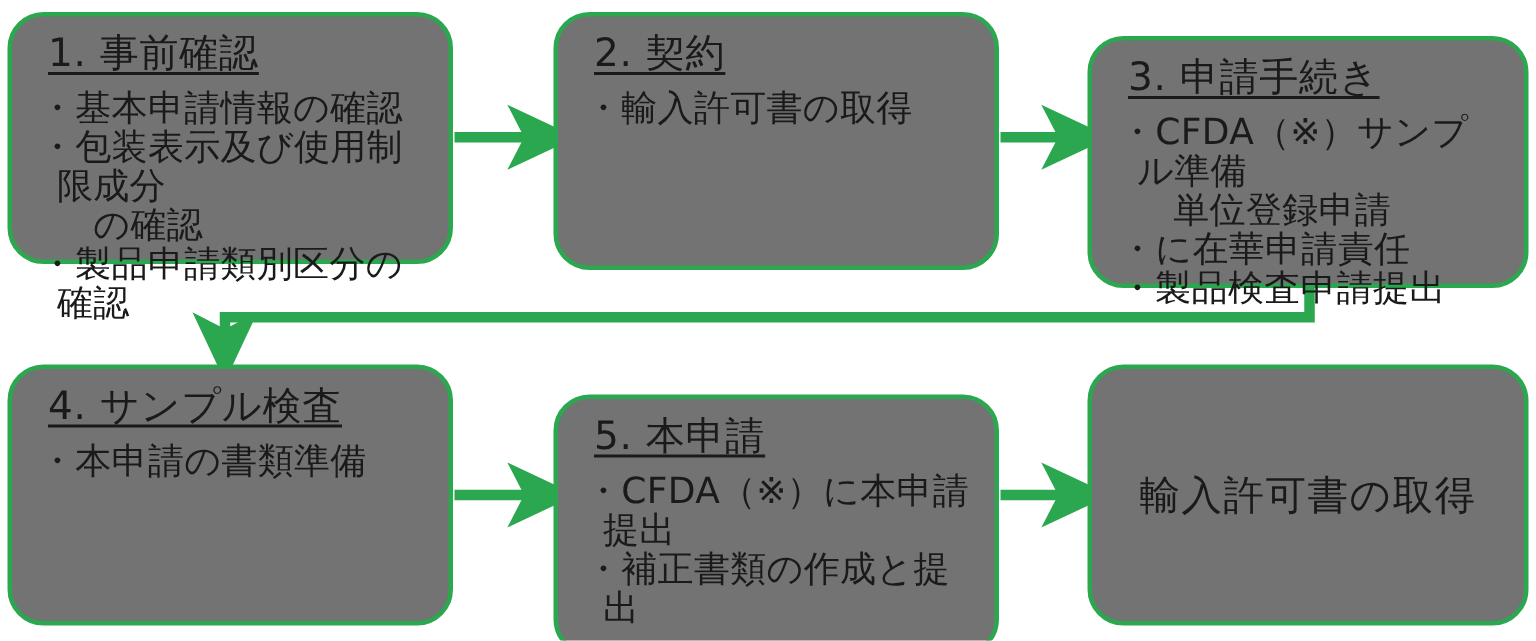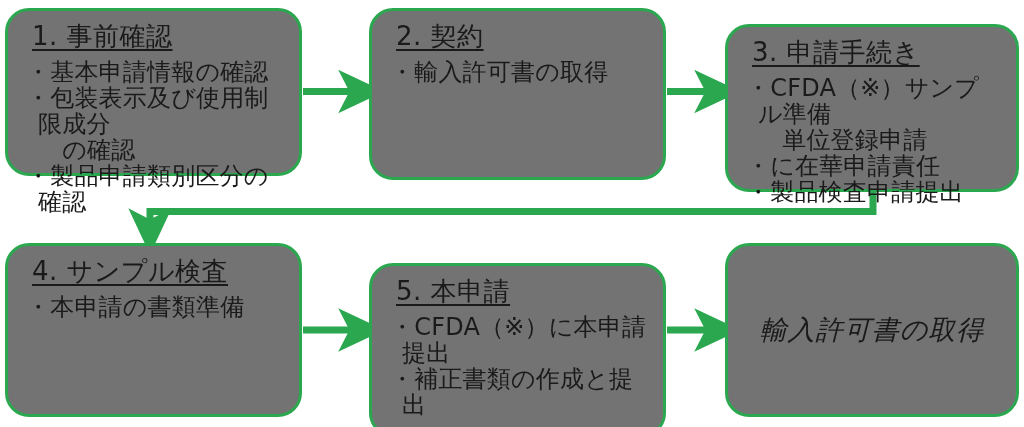--- a/index.html
+++ b/index.html
@@ -61,21 +61,20 @@
     padding-left: 12px;
     white-space: pre-wrap;
   }
 
   
   .node.terminal {
     display: flex;
     align-items: center;
     justify-content: center;
     padding: 0;
-    font-style: italic;
   }
   .terminal-label {
     font-size: 27px;
     letter-spacing: 1px;
     color: #1a1a1a;
   }
 
   
   #node-1 { left: 5px;   top: 8px;   width: 297px; height: 168px; }
   #node-2 { left: 369px; top: 8px;   width: 297px; height: 172px; }

